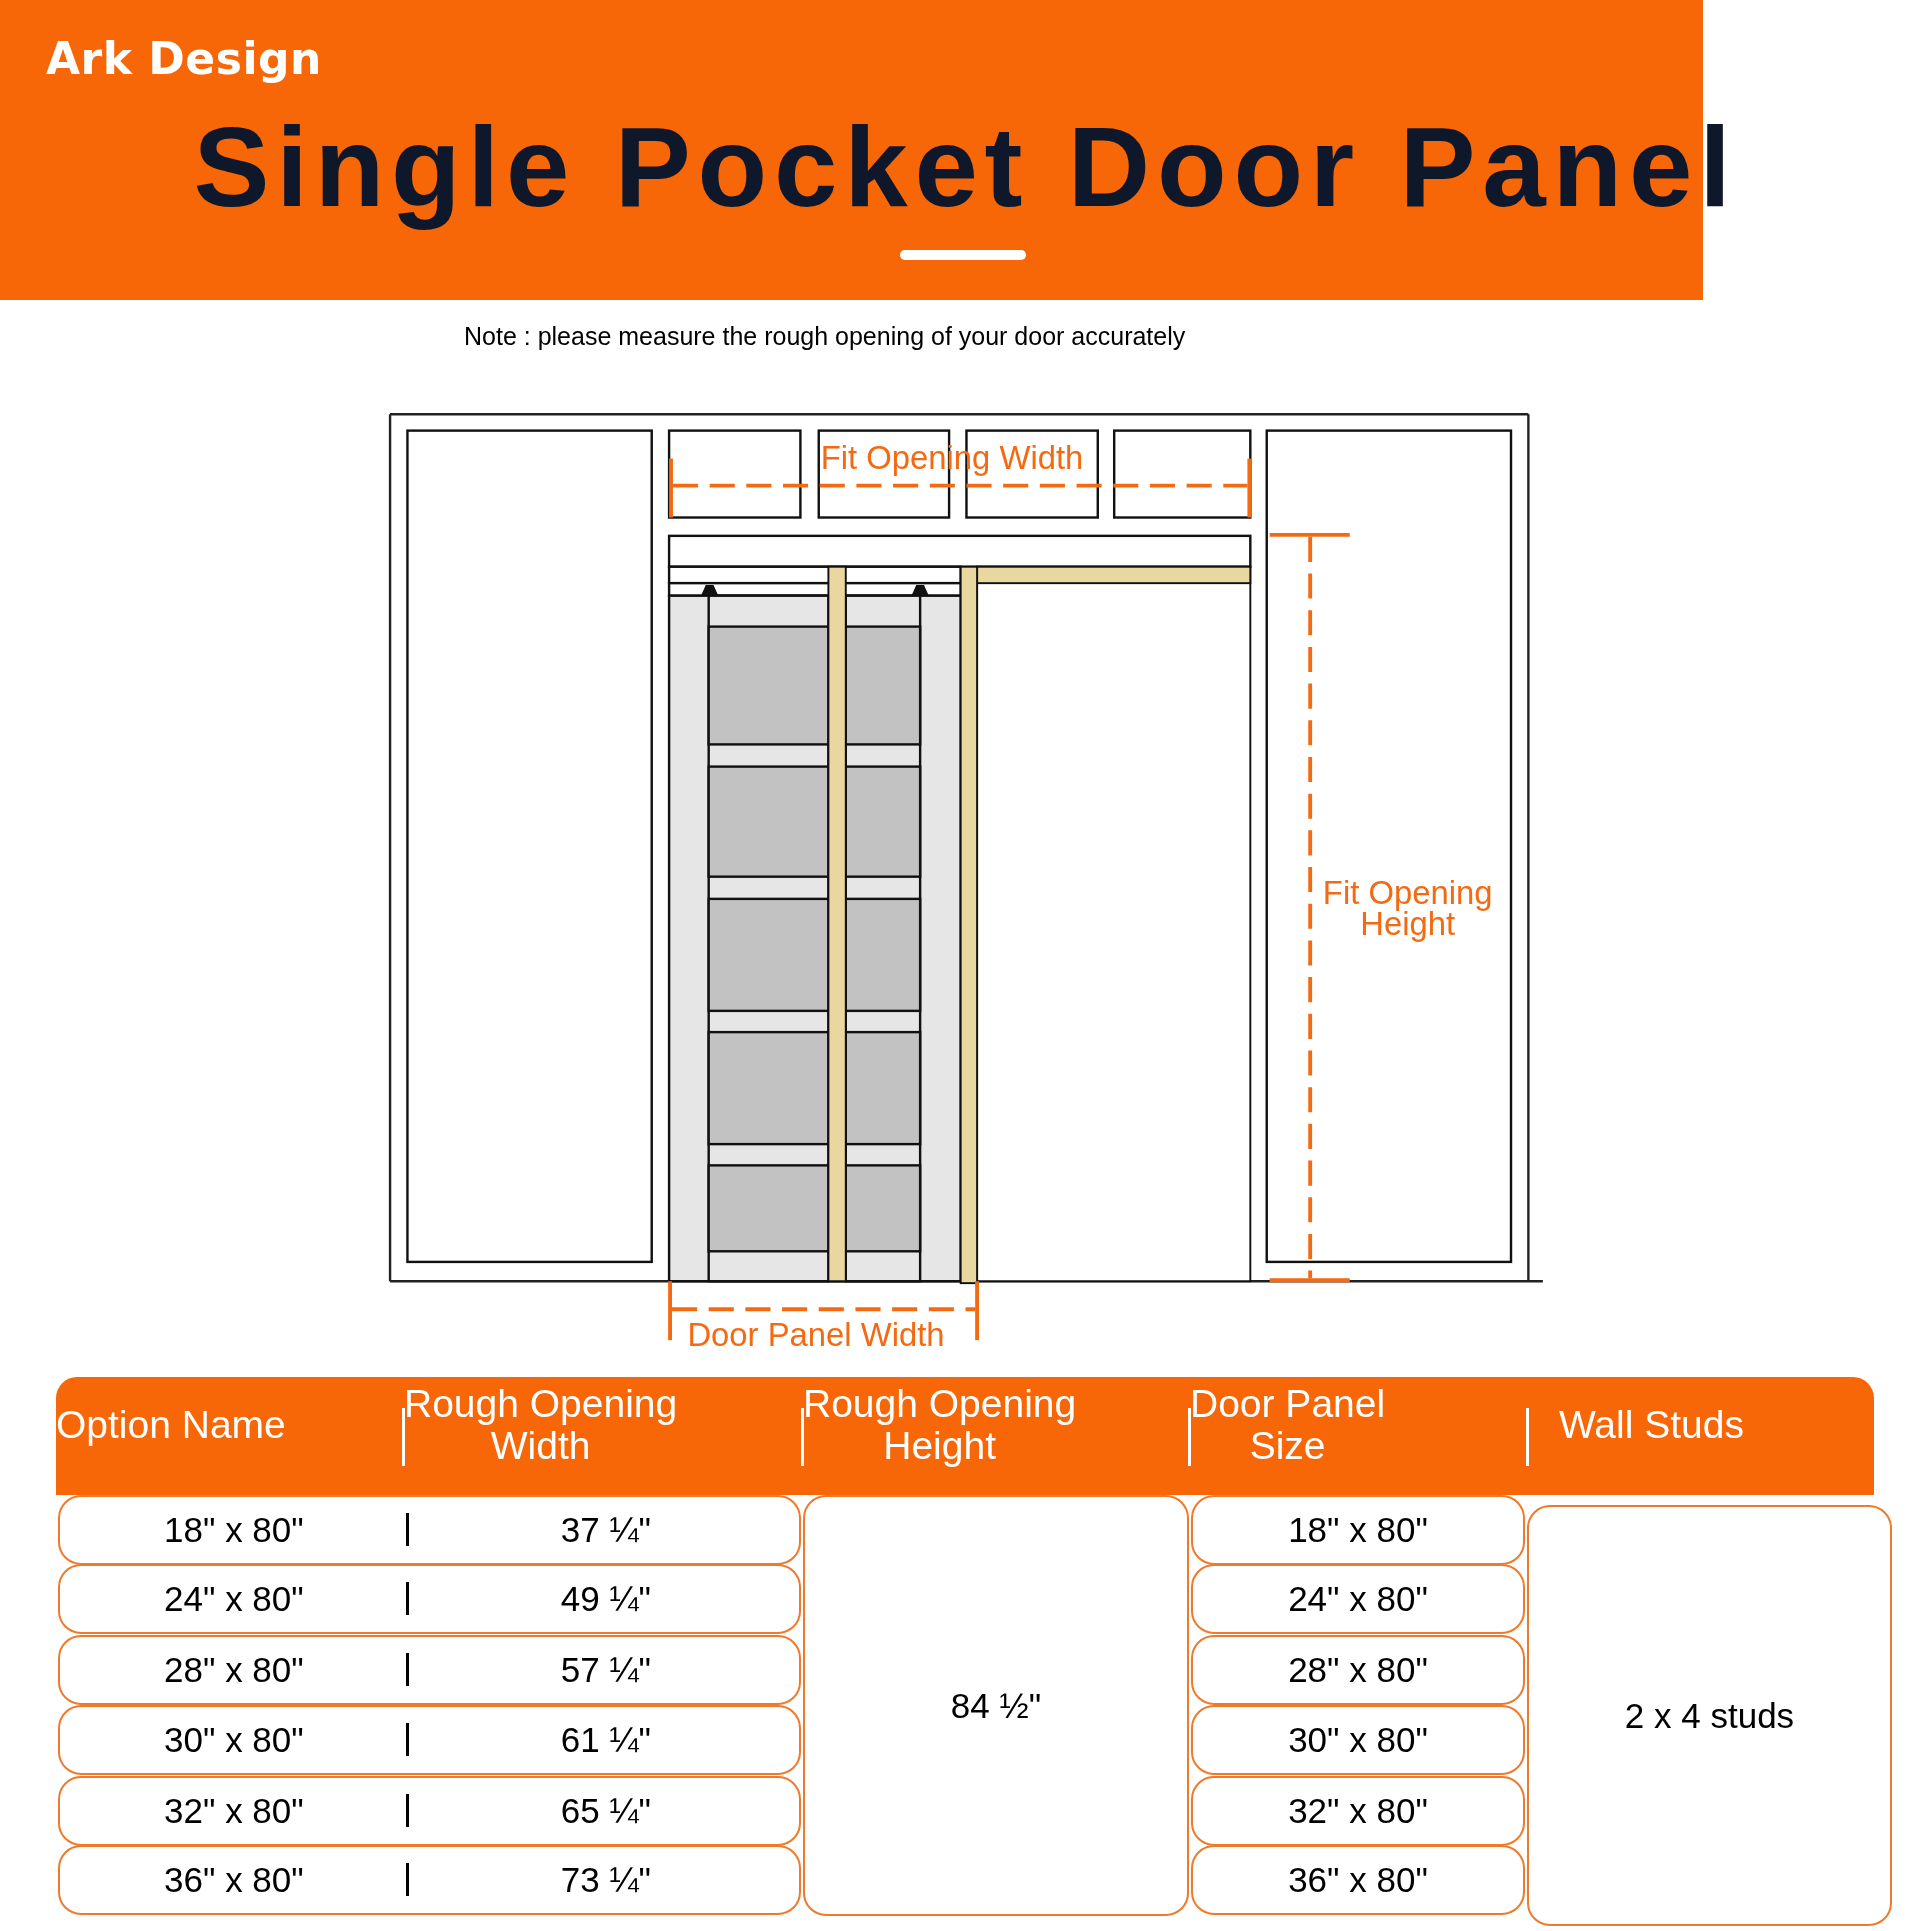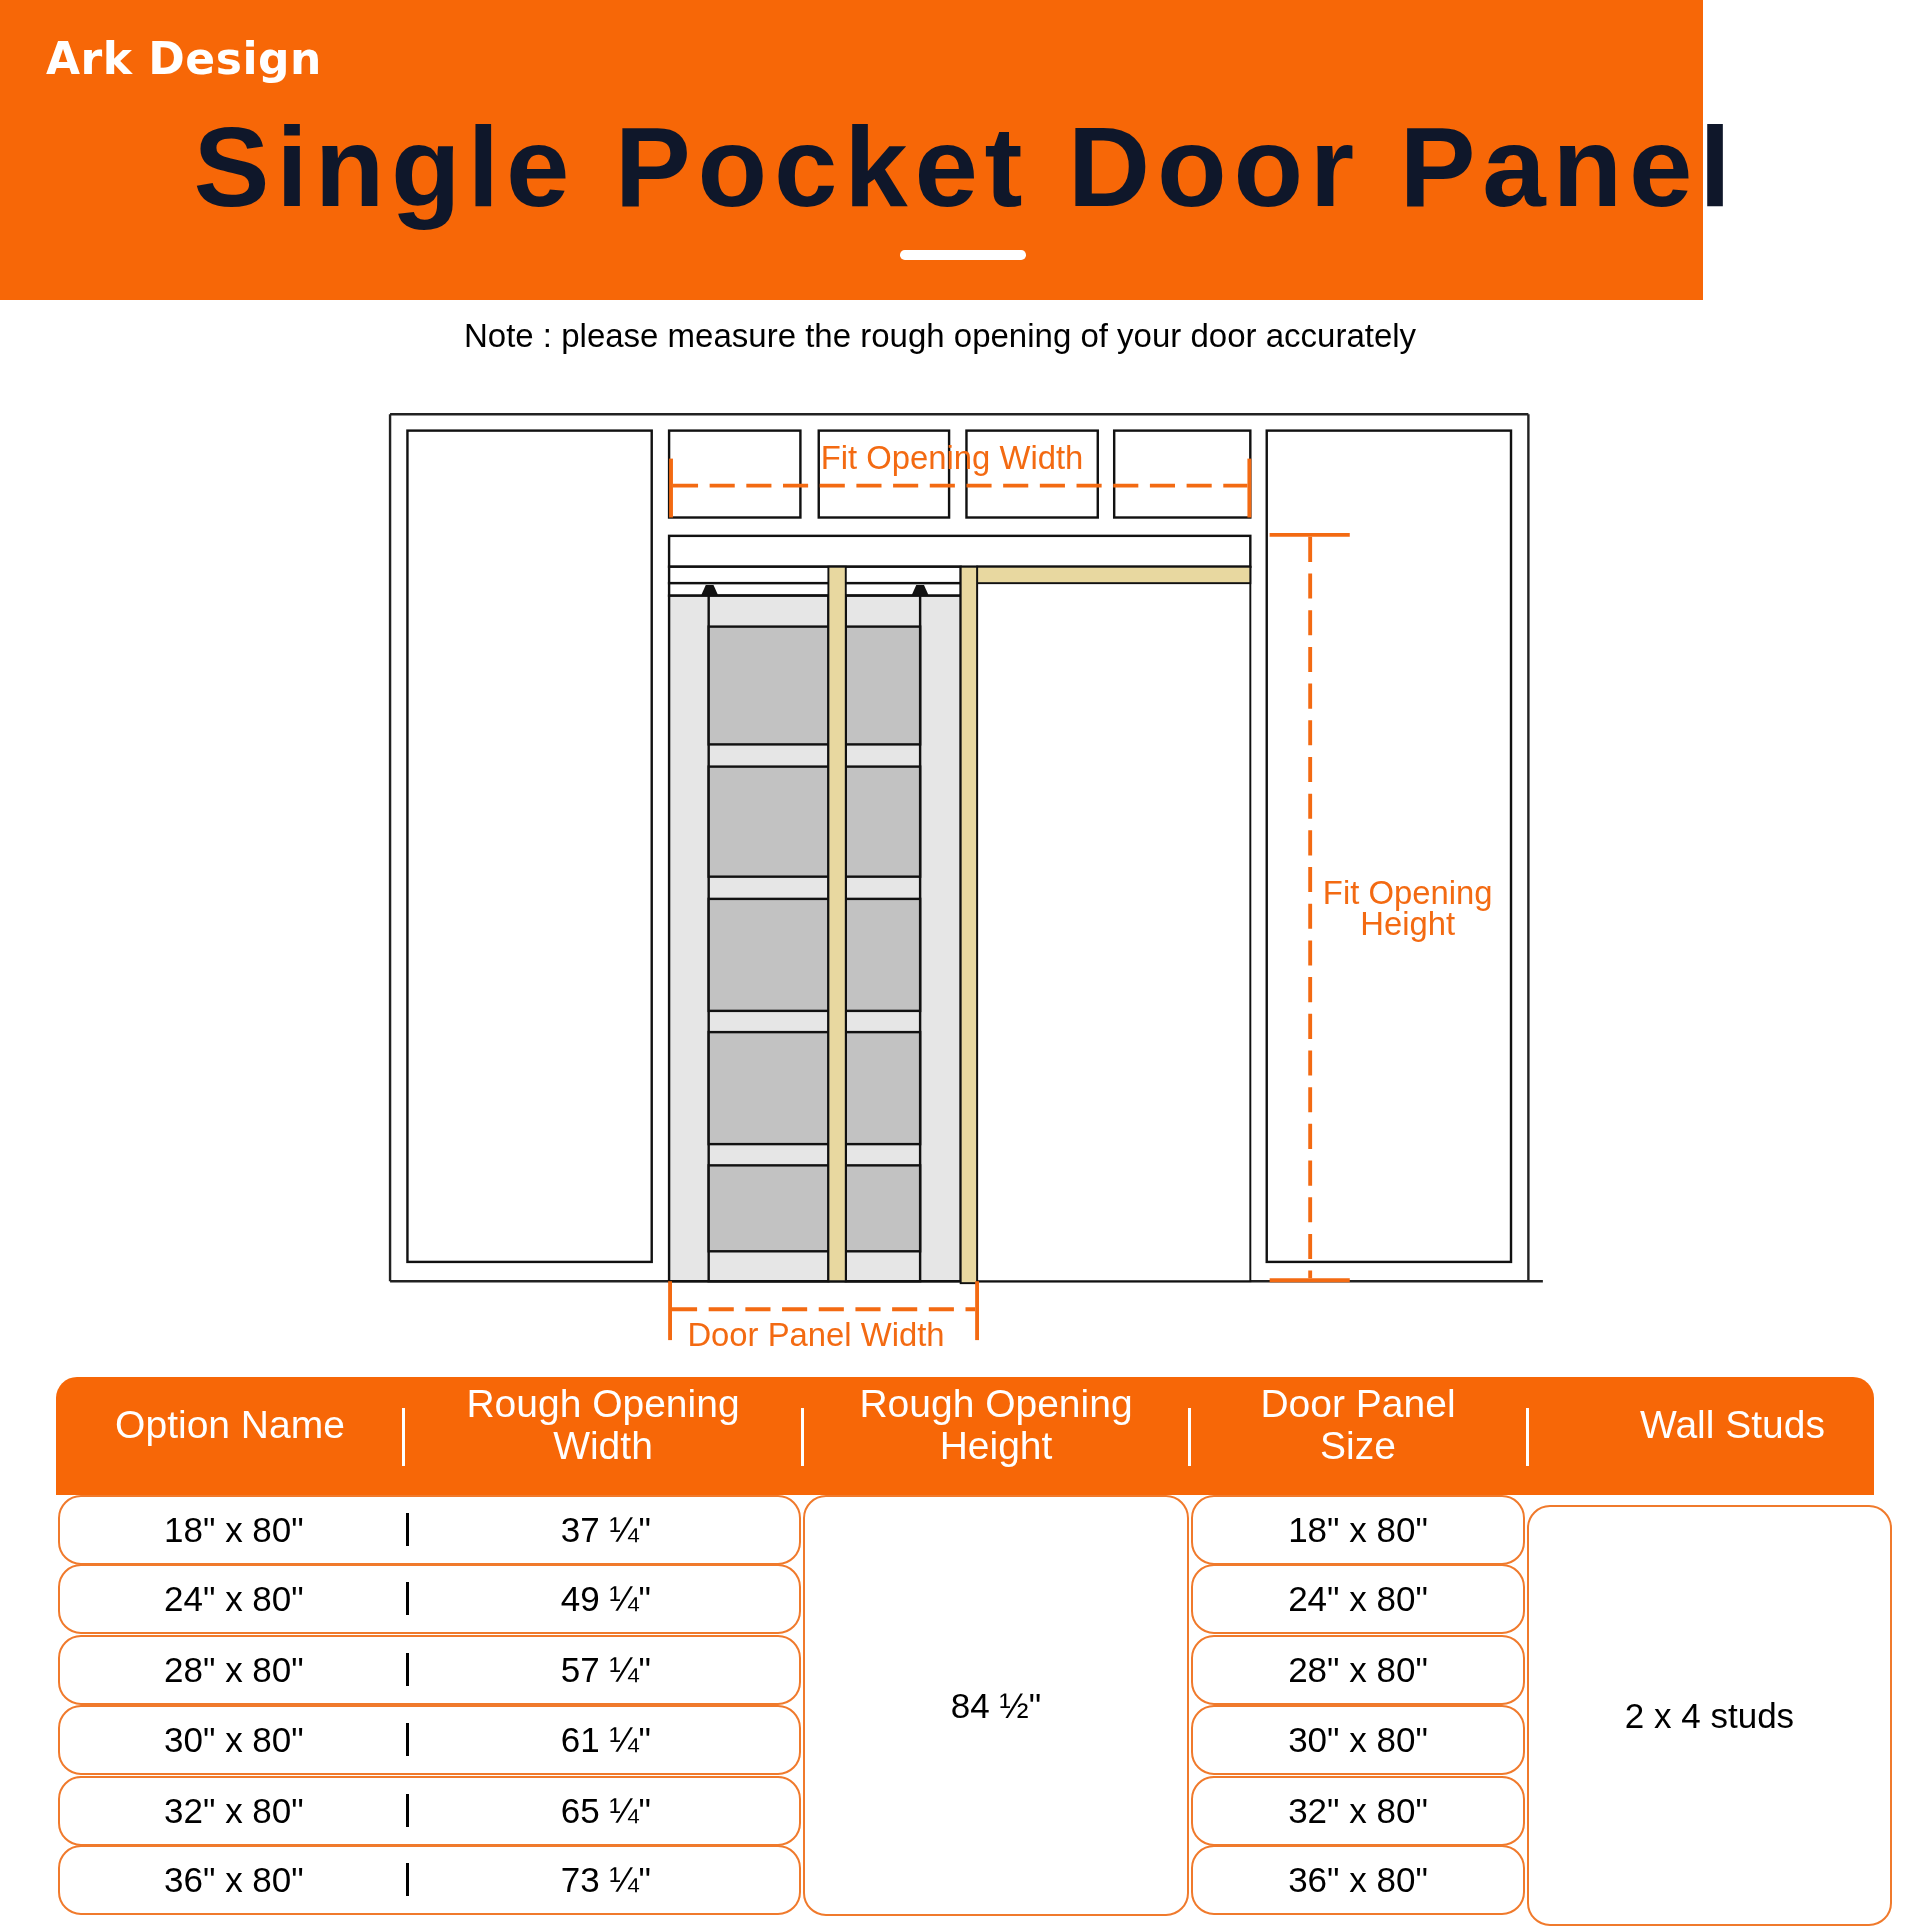--- a/index.html
+++ b/index.html
@@ -1,26 +1,26 @@
 <!DOCTYPE html>
 <html><head>
 <meta charset="utf-8">
 <style>
   html, body { margin:0; padding:0; background:#ffffff; }
   body { width:1931px; height:1931px; position:relative; overflow:hidden; font-family:"Liberation Sans", sans-serif; }
   .header { position:absolute; left:0; top:0; width:1703px; height:300px; background:#f76707; }
   .brand { position:absolute; left:46px; top:33px; color:#fff; font-family:"DejaVu Sans", sans-serif; font-weight:bold; font-size:44px; letter-spacing:0.5px; }
   .title { position:absolute; left:0; top:104px; width:1931px; text-align:center; color:#0f172a; font-weight:bold; font-size:114px; letter-spacing:6.8px; line-height:126px; }
   .title-underline { position:absolute; left:900px; top:250px; width:126px; height:9.7px; background:#fff; border-radius:4.8px; }
-  .note { position:absolute; left:464px; top:315px; color:#000; font-size:33px; line-height:42px; }
+  .note { position:absolute; left:464px; top:315px; color:#000; font-size:25px; line-height:42px; }
   .diagram { position:absolute; left:0; top:0; width:1931px; height:1931px; }
   .lbl { font-family:"Liberation Sans", sans-serif; fill:#f36a12; font-size:34px; }
   .table { position:absolute; left:56px; top:1377px; width:1818px; }
   .thead { position:absolute; left:0; top:0; width:1818px; height:118px; background:#f76707; border-radius:21px 21px 0 0; }
-  .th { position:absolute; top:0; height:96px; display:flex; align-items:center; justify-content:center; text-align:center; color:#fff; font-size:39px; line-height:42px; }
+  .th { position:absolute; top:0; height:96px; display:flex; align-items:center; text-align:center; color:#fff; font-size:39px; line-height:42px; }
   .th-sep { position:absolute; top:31px; width:2.9px; height:58px; background:#fff; }
   .cell { position:absolute; background:#fff; border:2.4px solid #f07a2c; border-radius:23px; box-sizing:border-box; display:flex; align-items:center; justify-content:center; font-size:35px; color:#000; }
   .row-sep { position:absolute; width:2.9px; height:33px; background:#000; }
   .row-left { position:absolute; width:100%; text-align:center; }
 </style>
 </head>
 <body>
 
 <div class="header">
   <div class="brand">Ark Design</div>

